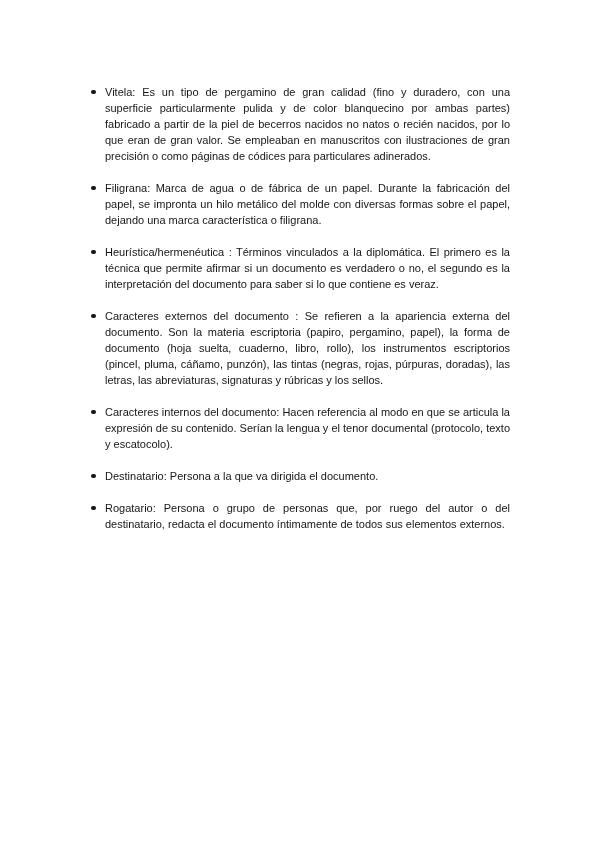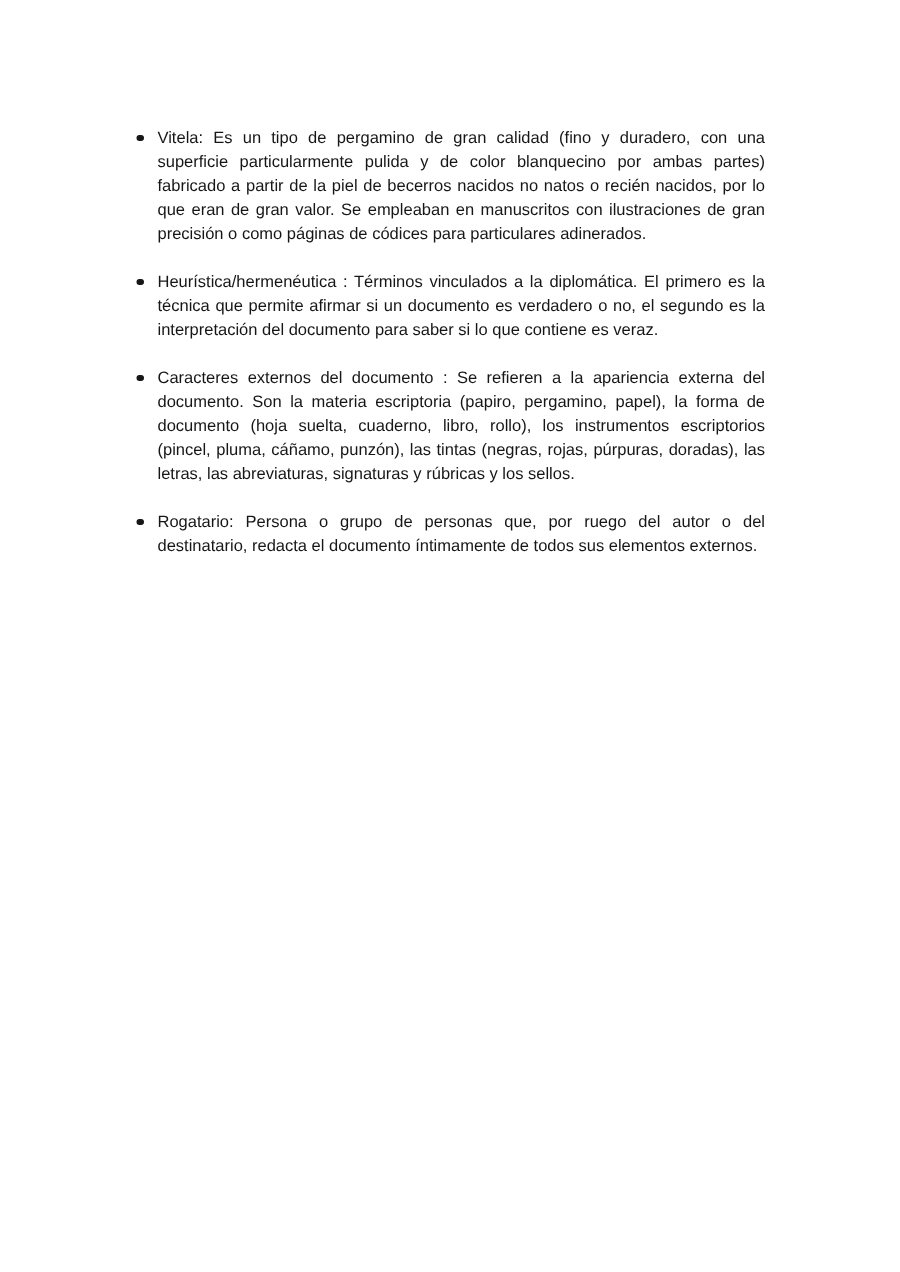--- a/index.html
+++ b/index.html
@@ -48,34 +48,46 @@
 <body>
 
 <div class="page">
   <ul class="glossary-list">
 
     <li class="item">
       <span class="bullet"></span>
       <span>Vitela: Es un tipo de pergamino de gran calidad (fino y duradero, con una superficie particularmente pulida y de color blanquecino por ambas partes) fabricado a partir de la piel de becerros nacidos no natos o recién nacidos, por lo que eran de gran valor. Se empleaban en manuscritos con ilustraciones de gran precisión o como páginas de códices para particulares adinerados.</span>
     </li>
 
+    <li class="item">
+      <span class="bullet"></span>
+      <span>Filigrana: Marca de agua o de fábrica de un papel. Durante la fabricación del papel, se impronta un hilo metálico del molde con diversas formas sobre el papel, dejando una marca característica o filigrana.</span>
+    </li>
 
     <li class="item">
       <span class="bullet"></span>
       <span>Heurística/hermenéutica : Términos vinculados a la diplomática. El primero es la técnica que permite afirmar si un documento es verdadero o no, el segundo es la interpretación del documento para saber si lo que contiene es veraz.</span>
     </li>
 
 
     <li class="item">
       <span class="bullet"></span>
       <span>Caracteres externos del documento : Se refieren a la apariencia externa del documento. Son la materia escriptoria (papiro, pergamino, papel), la forma de documento (hoja suelta, cuaderno, libro, rollo), los instrumentos escriptorios (pincel, pluma, cáñamo, punzón), las tintas (negras, rojas, púrpuras, doradas), las letras, las abreviaturas, signaturas y rúbricas y los sellos.</span>
     </li>
 
+    <li class="item">
+      <span class="bullet"></span>
+      <span>Caracteres internos del documento: Hacen referencia al modo en que se articula la expresión de su contenido. Serían la lengua y el tenor documental (protocolo, texto y escatocolo).</span>
+    </li>
 
 
+    <li class="item">
+      <span class="bullet"></span>
+      <span>Destinatario: Persona a la que va dirigida el documento.</span>
+    </li>
 
     <li class="item">
       <span class="bullet"></span>
       <span>Rogatario: Persona o grupo de personas que, por ruego del autor o del destinatario, redacta el documento íntimamente de todos sus elementos externos.</span>
     </li>
 
 
   </ul>
 </div>
 

